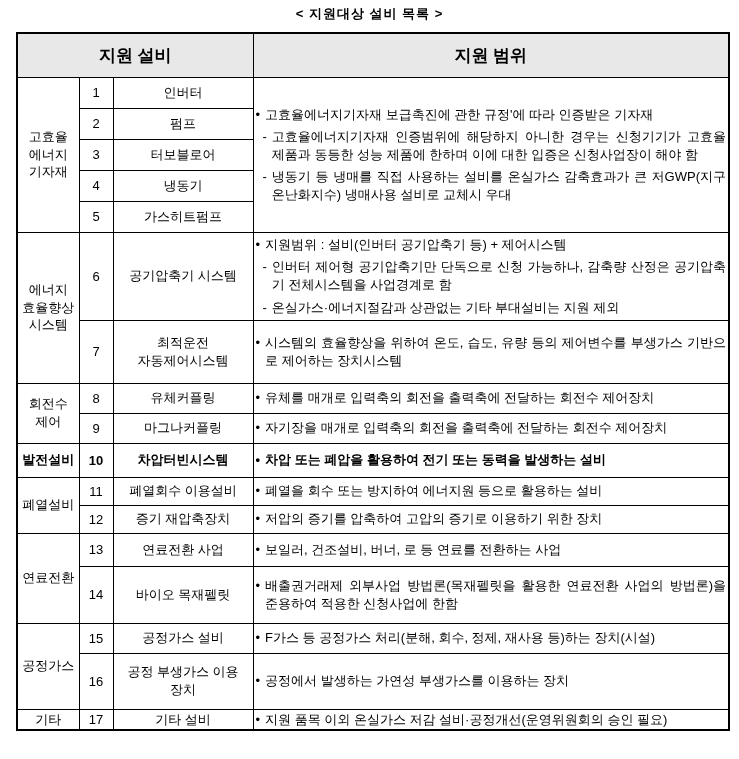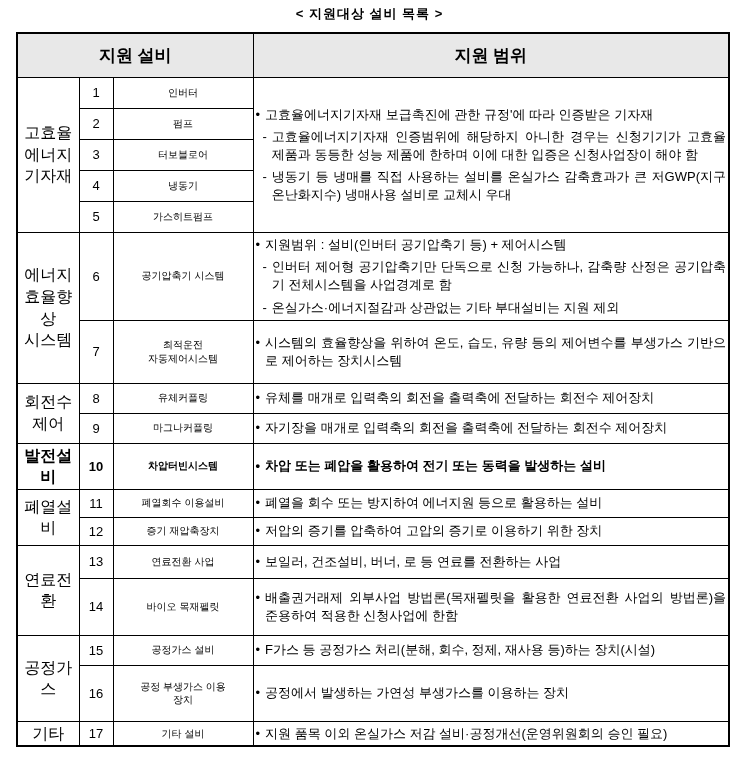--- a/index.html
+++ b/index.html
@@ -40,33 +40,33 @@
   thead th {
     background: #e8e8e8;
     font-size: 17px;
     font-weight: 700;
     text-align: center;
     height: 44px;
     border-bottom: 2px solid #000000;
   }
   td.cat {
     text-align: center;
-    font-size: 16px;
+    font-size: 13px;
     white-space: pre-line;
     line-height: 1.35;
     padding: 0 2px;
   }
   td.no {
     text-align: center;
     font-size: 13px;
     padding: 0 2px;
   }
   td.name {
     text-align: center;
-    font-size: 10px;
+    font-size: 13px;
     white-space: pre-line;
     line-height: 1.35;
     padding: 0 3px;
   }
   td.scope {
     font-size: 13px;
     line-height: 1.35;
     padding: 4px 4px 4px 5px;
   }
   .si {

